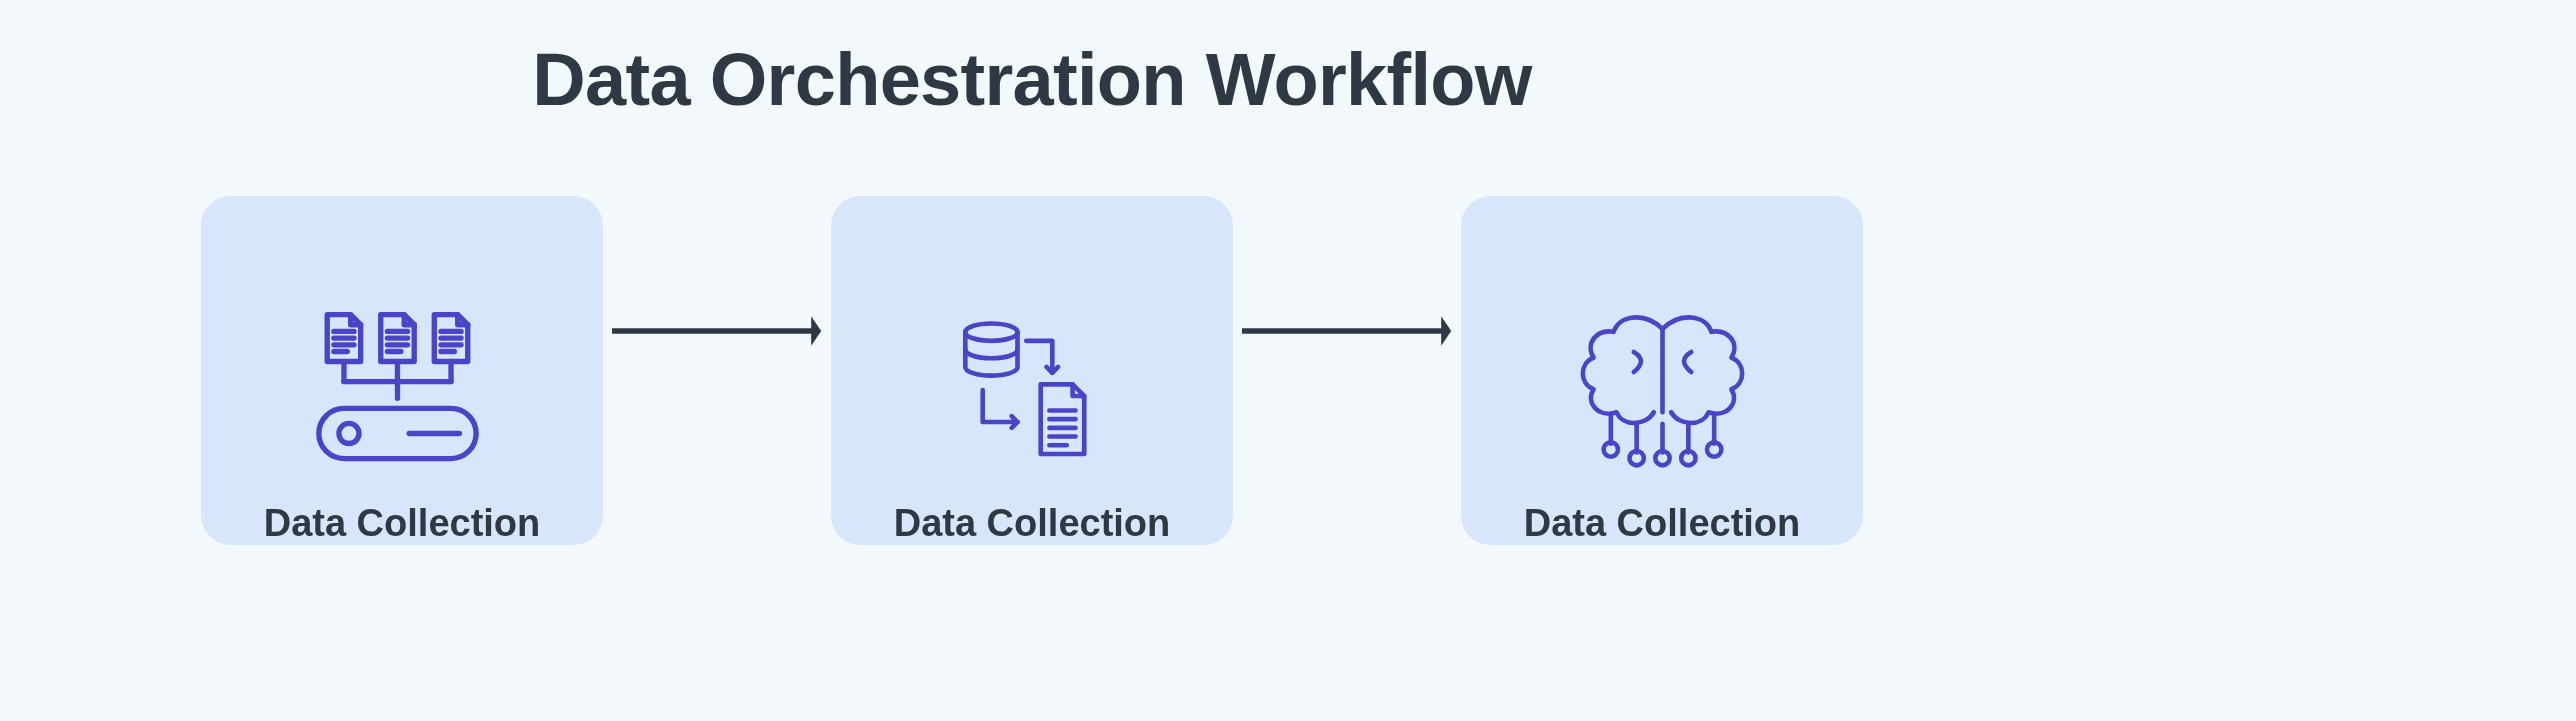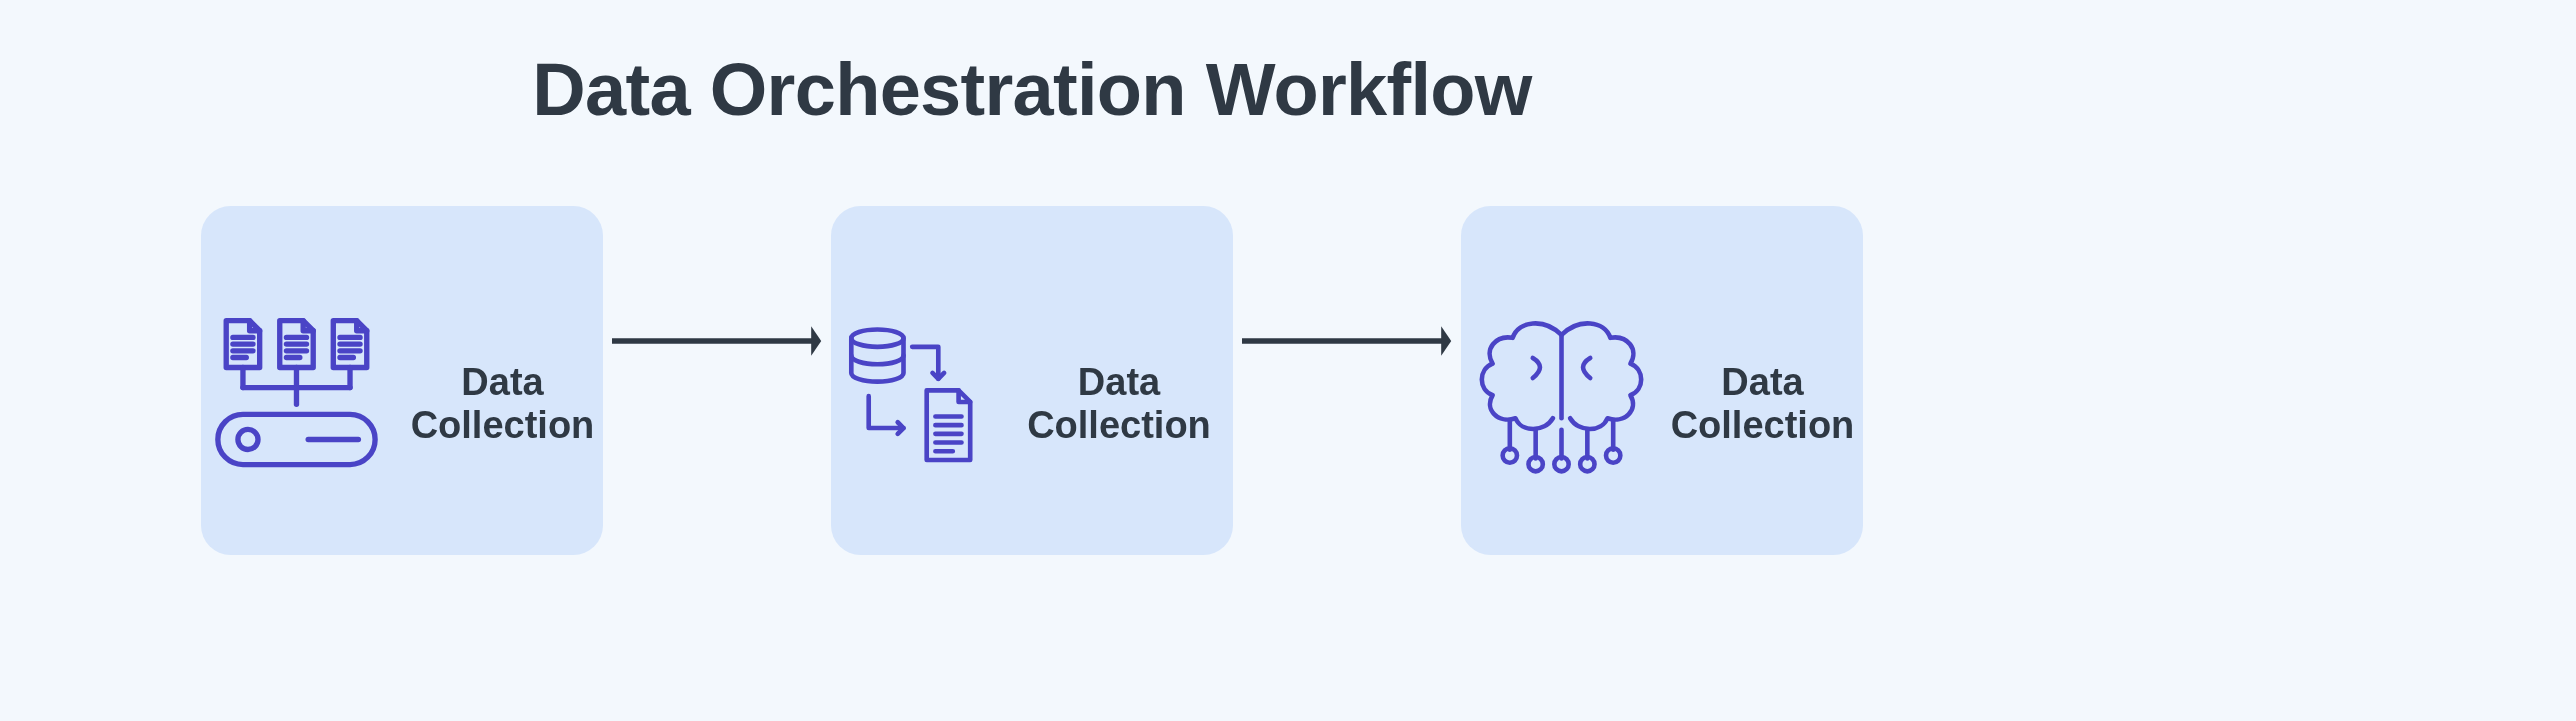--- a/index.html
+++ b/index.html
@@ -11,21 +11,21 @@
   body {
     background: #f3f8fd;
     font-family: "Segoe UI", "Helvetica Neue", Arial, "Noto Sans", sans-serif;
     color: #2f3944;
   }
   .canvas {
     width: 2064px;
     height: 721px;
     box-sizing: border-box;
     background: #f3f8fd;
-    padding-top: 47px;
+    padding-top: 37px;
   }
   .title {
     text-align: center;
     font-size: 74px;
     font-weight: 800;
     color: #2f3944;
     margin: 0 0 74px 0;
     letter-spacing: -0.7px;
   }
   .flow {
@@ -35,23 +35,23 @@
     gap: 0;
     padding: 0 201px;
   }
   .node {
     width: 402px;
     height: 349px;
     background: #d7e6fb;
     border-radius: 29.5px;
     box-sizing: border-box;
     display: flex;
-    flex-direction: row;
+    flex-direction: column;
     align-items: center;
-    justify-content: flex-start;
+    justify-content: flex-end;
     padding-top: 40px;
     position: relative;
   }
   .node .icon-wrap {
     height: 201px;
     display: flex;
     align-items: center;
     justify-content: center;
   }
   .node .label {

